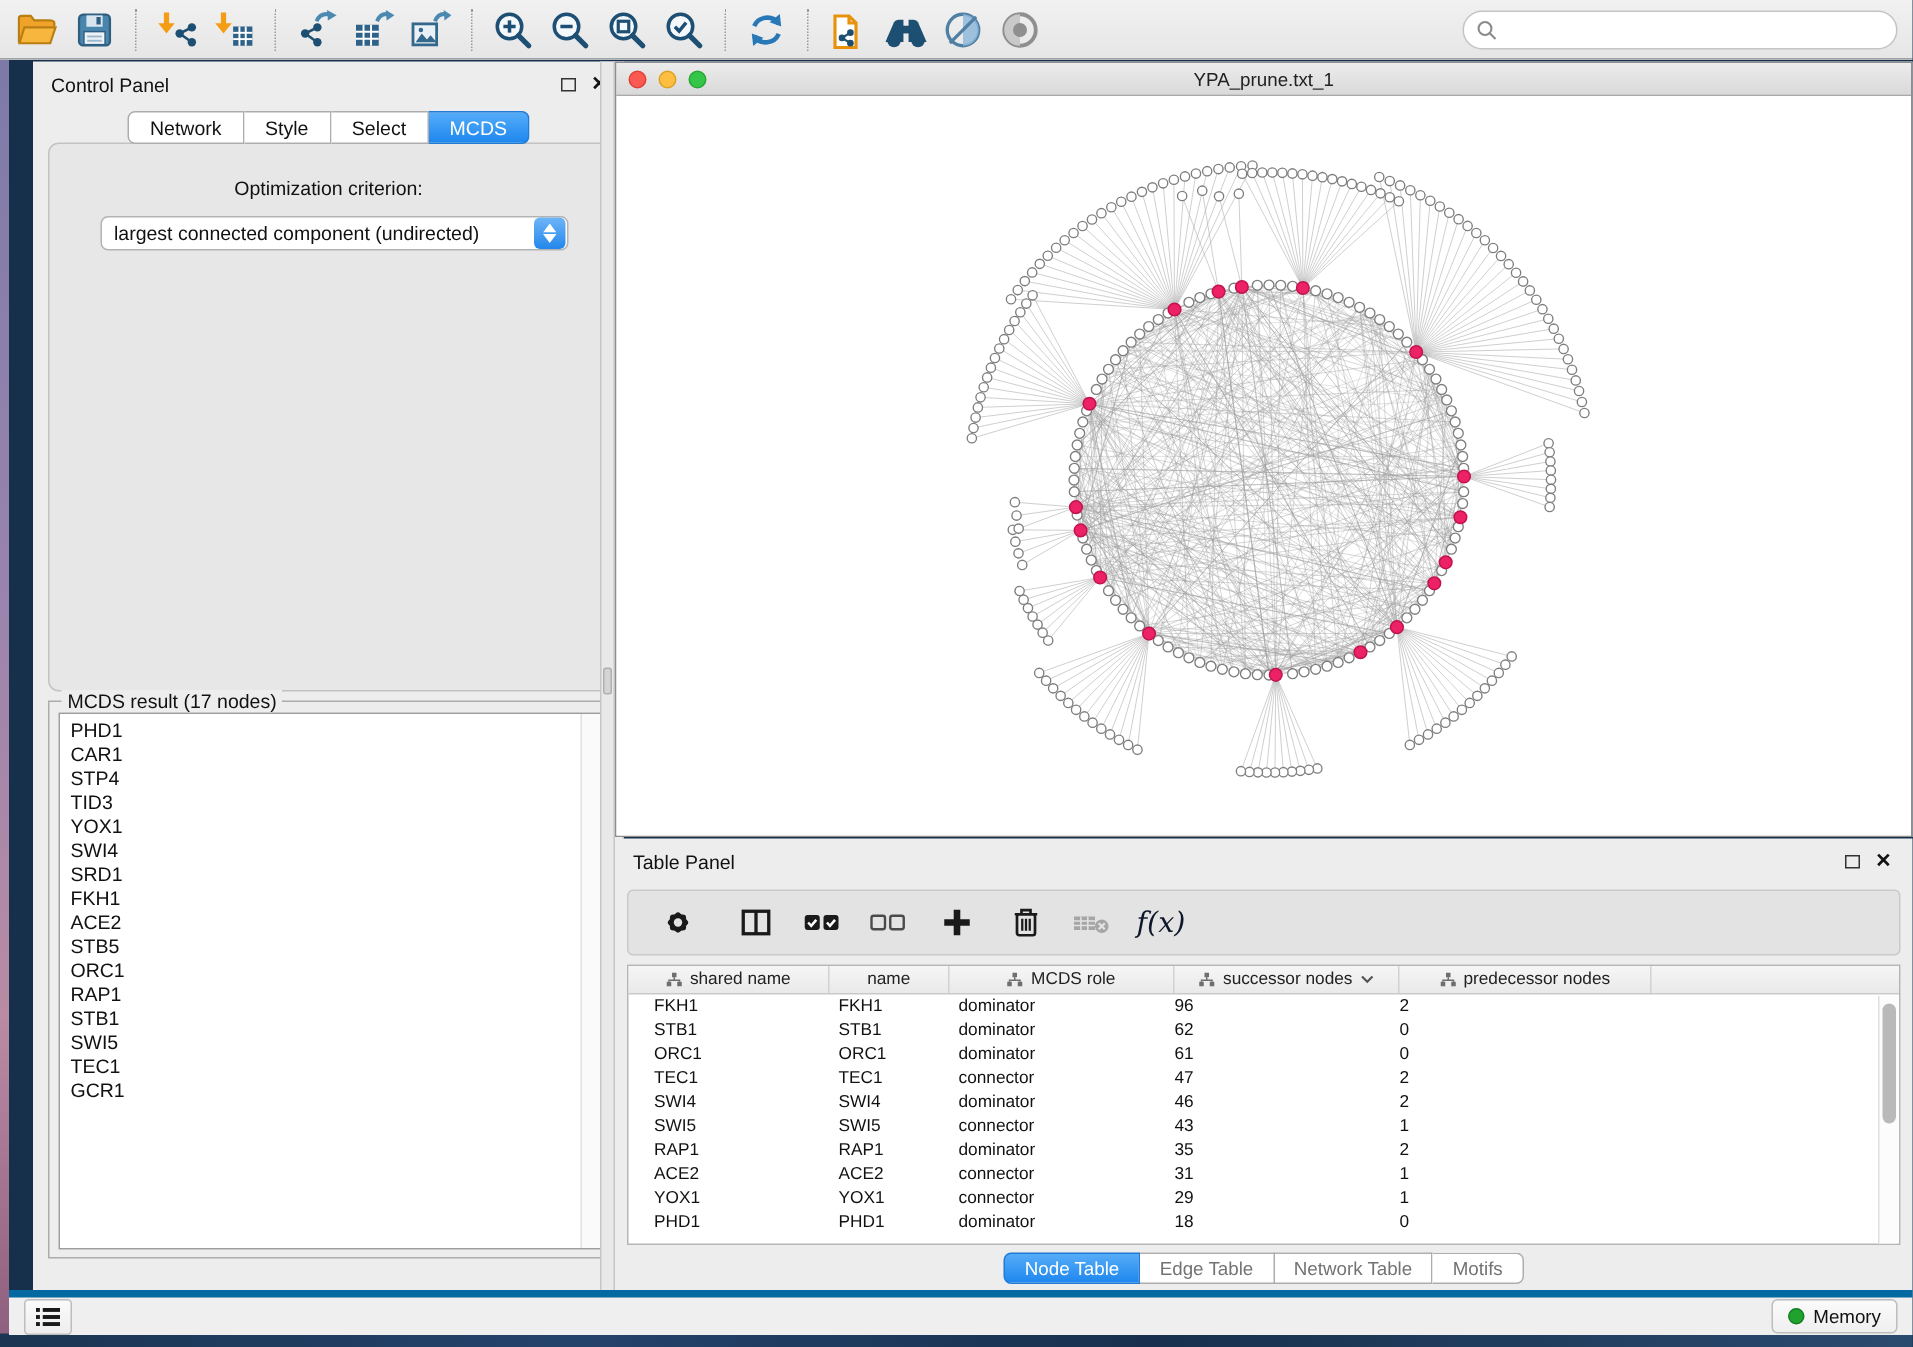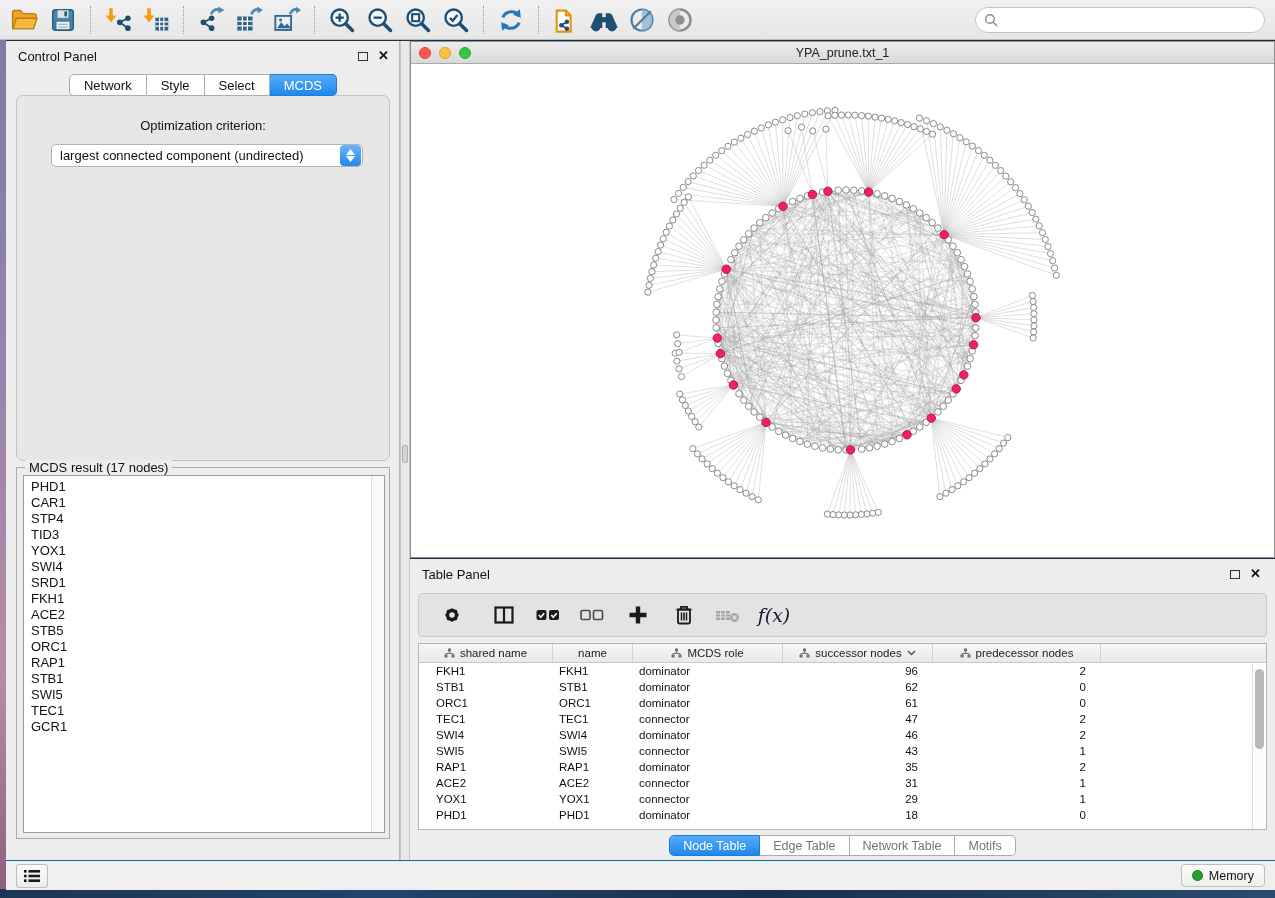--- a/index.html
+++ b/index.html
@@ -19,21 +19,21 @@
     display:flex; align-items:center; padding:0 6px; z-index:5; }
   .tb-btn { width:38px; height:34px; display:flex; align-items:center; justify-content:center;
     background:transparent; border:none; cursor:pointer; }
   .tb-sep { width:1px; height:28px; border-left:1px dotted #9a9a9a; margin:0 8px; }
   .searchbox { margin-left:auto; margin-right:4px; width:290px; height:26px; background:#fff;
     border:1px solid #C4C4C4; border-radius:13px; display:flex; align-items:center; padding:0 8px; }
   .searchbox input { border:none; outline:none; flex:1; font-size:12px; margin-left:5px;
     font-family:"Liberation Sans",sans-serif; background:transparent; }
 
   
-  .control-panel { position:absolute; left:6px; top:41px; width:394px; height:819px;
+  .control-panel { position:absolute; left:22px; top:41px; width:394px; height:819px;
     background:#EDEDED; border-right:1px solid #B5B5B5; z-index:2; }
   .panel-title-row { height:26px; display:flex; align-items:center; padding:4px 10px 0 12px; }
   .panel-title { font-size:13px; color:#111; }
   .panel-win-icons { margin-left:auto; display:flex; gap:10px; align-items:center; }
   .float-ico { width:10px; height:9px; border:1.5px solid #333; display:inline-block; background:transparent; }
   .close-ico { font-size:13px; font-weight:900; color:#111; line-height:10px; }
   .cp-tabs { position:absolute; left:0; top:33px; width:394px; display:flex; justify-content:center; z-index:3; }
   .cp-tab { height:22px; padding:0 14px; font-size:13px; background:#fff; border:1px solid #ADADAD;
     border-left:none; display:flex; align-items:center; color:#111; cursor:pointer; }
   .cp-tab:first-child { border-left:1px solid #ADADAD; border-radius:5px 0 0 5px; }
@@ -96,35 +96,35 @@
   .nt-header { display:flex; height:19px; background:linear-gradient(#F6F6F6,#E9E9E9);
     border-bottom:1px solid #C9C9C9; }
   .nt-hcell { display:flex; align-items:center; justify-content:center; gap:5px; font-size:11.5px; color:#222;
     border-right:1px solid #D2D2D2; overflow:hidden; cursor:pointer; }
   .nt-hcell.filler { border-right:none; flex:1; }
   .nt-body { position:relative; }
   .nt-row { display:flex; height:16px; align-items:center; }
   .nt-cell { font-size:11.5px; color:#111; overflow:hidden; white-space:nowrap; }
   .nt-cell.c0 { padding-left:17px; }
   .nt-cell.c1,.nt-cell.c2 { padding-left:6px; }
-  .nt-cell.num { text-align:right; padding-right:15px; }
+  .nt-cell.num { padding-right:15px; }
   .nt-scroll { position:absolute; right:1px; top:20px; width:13px; height:166px; background:#FCFCFC;
     border-left:1px solid #DFDFDF; }
   .nt-thumb { position:absolute; left:2px; top:5px; width:9px; height:80px; background:#B9B9B9; border-radius:5px; }
 
   .tp-tabs { position:absolute; left:0; bottom:4px; width:100%; display:flex; justify-content:center; }
   .tp-tab { height:21px; padding:0 13px; font-size:12.5px; background:#fff; border:1px solid #ADADAD;
     border-left:none; display:flex; align-items:center; color:#737373; cursor:pointer; }
   .tp-tab:first-child { border-left:1px solid #ADADAD; border-radius:5px 0 0 5px; }
   .tp-tab:last-child { border-radius:0 5px 5px 0; }
   .tp-tab.active { background:linear-gradient(#55ACF8,#1E87EE); color:#fff; border-color:#1E7BD6; }
 
   
   .statusbar { position:absolute; left:6px; top:860px; width:1269px; height:30px; background:#EFEFEF;
-    border-top:1px solid #0369a1; display:flex; align-items:center; padding:0 10px; z-index:2; }
+    border-top:5px solid #0369a1; display:flex; align-items:center; padding:0 10px; z-index:2; }
   .status-left-btn { width:32px; height:24px; background:linear-gradient(#FBFBFB,#EDEDED); border:1px solid #BDBDBD;
     border-radius:3px; display:flex; align-items:center; justify-content:center; cursor:pointer; }
   .memory-btn { margin-left:auto; height:23px; padding:0 10px; background:linear-gradient(#FBFBFB,#EFEFEF);
     border:1px solid #BDBDBD; border-radius:4px; display:flex; align-items:center; gap:6px;
     font-size:12.5px; color:#111; cursor:pointer; }
   .mem-dot { width:11px; height:11px; border-radius:50%; background:#1FA32E; border:1px solid #157D21; }
 </style>
 </head>
 <body>
 

